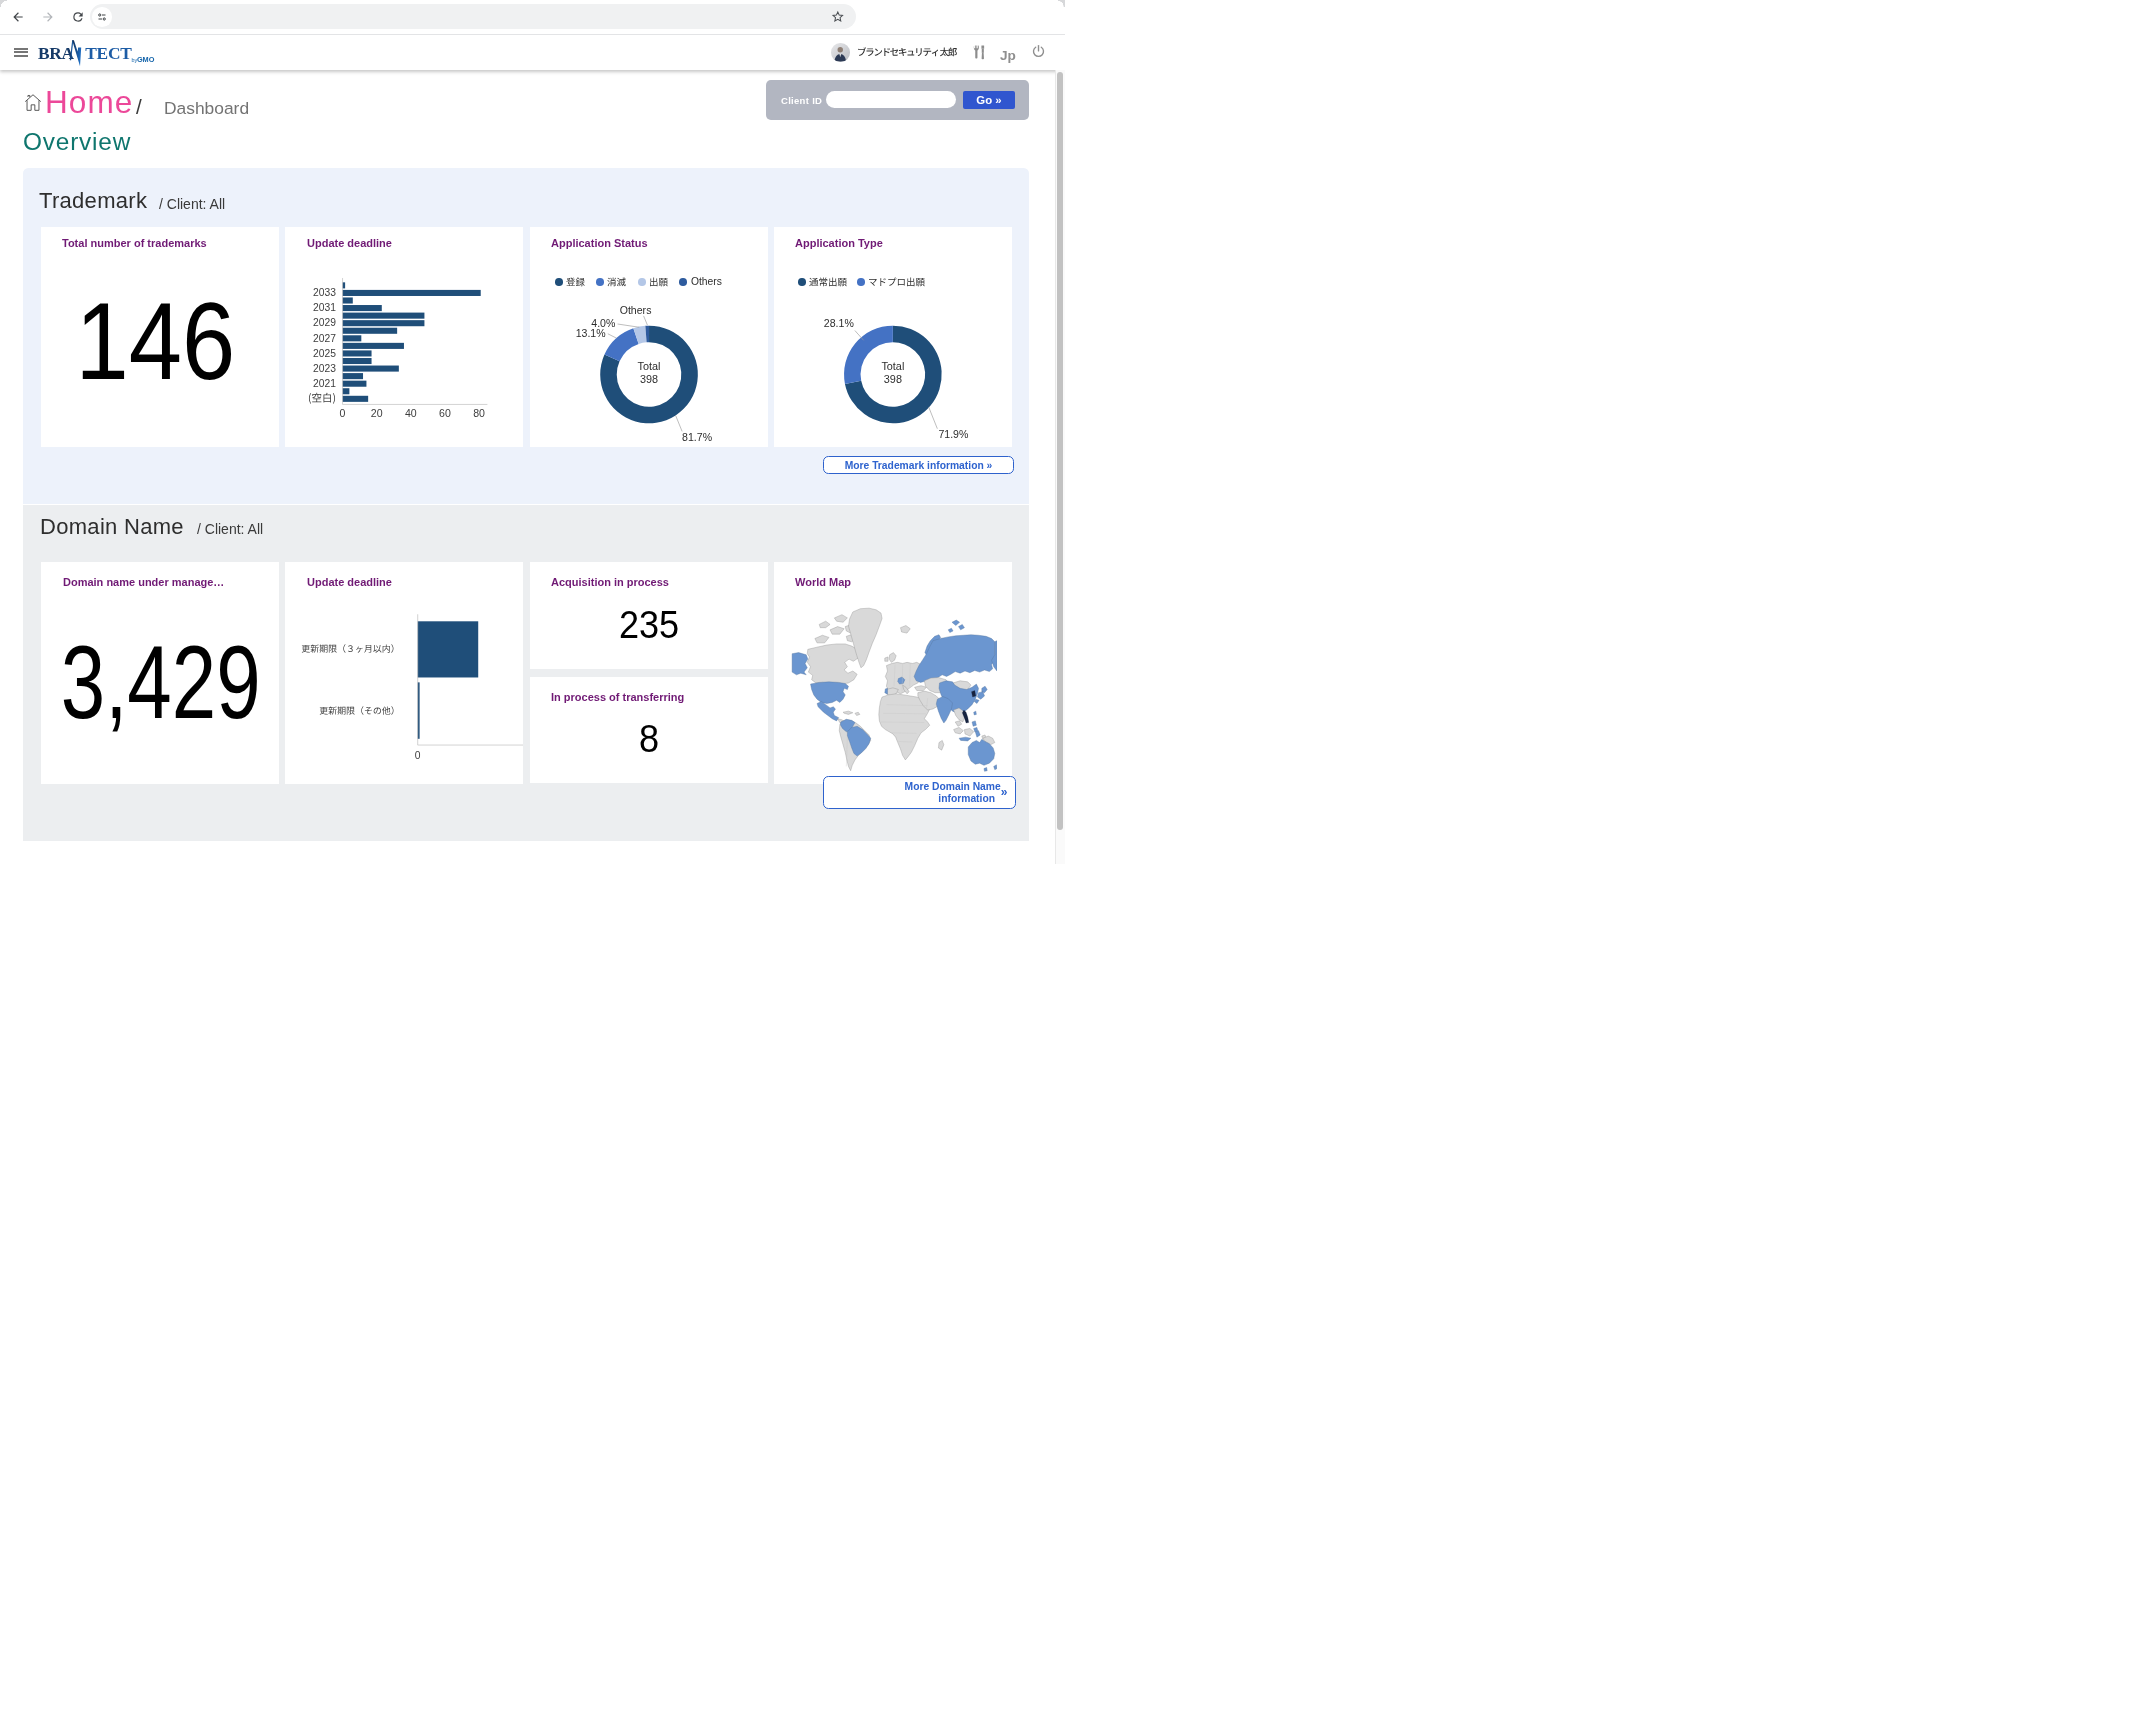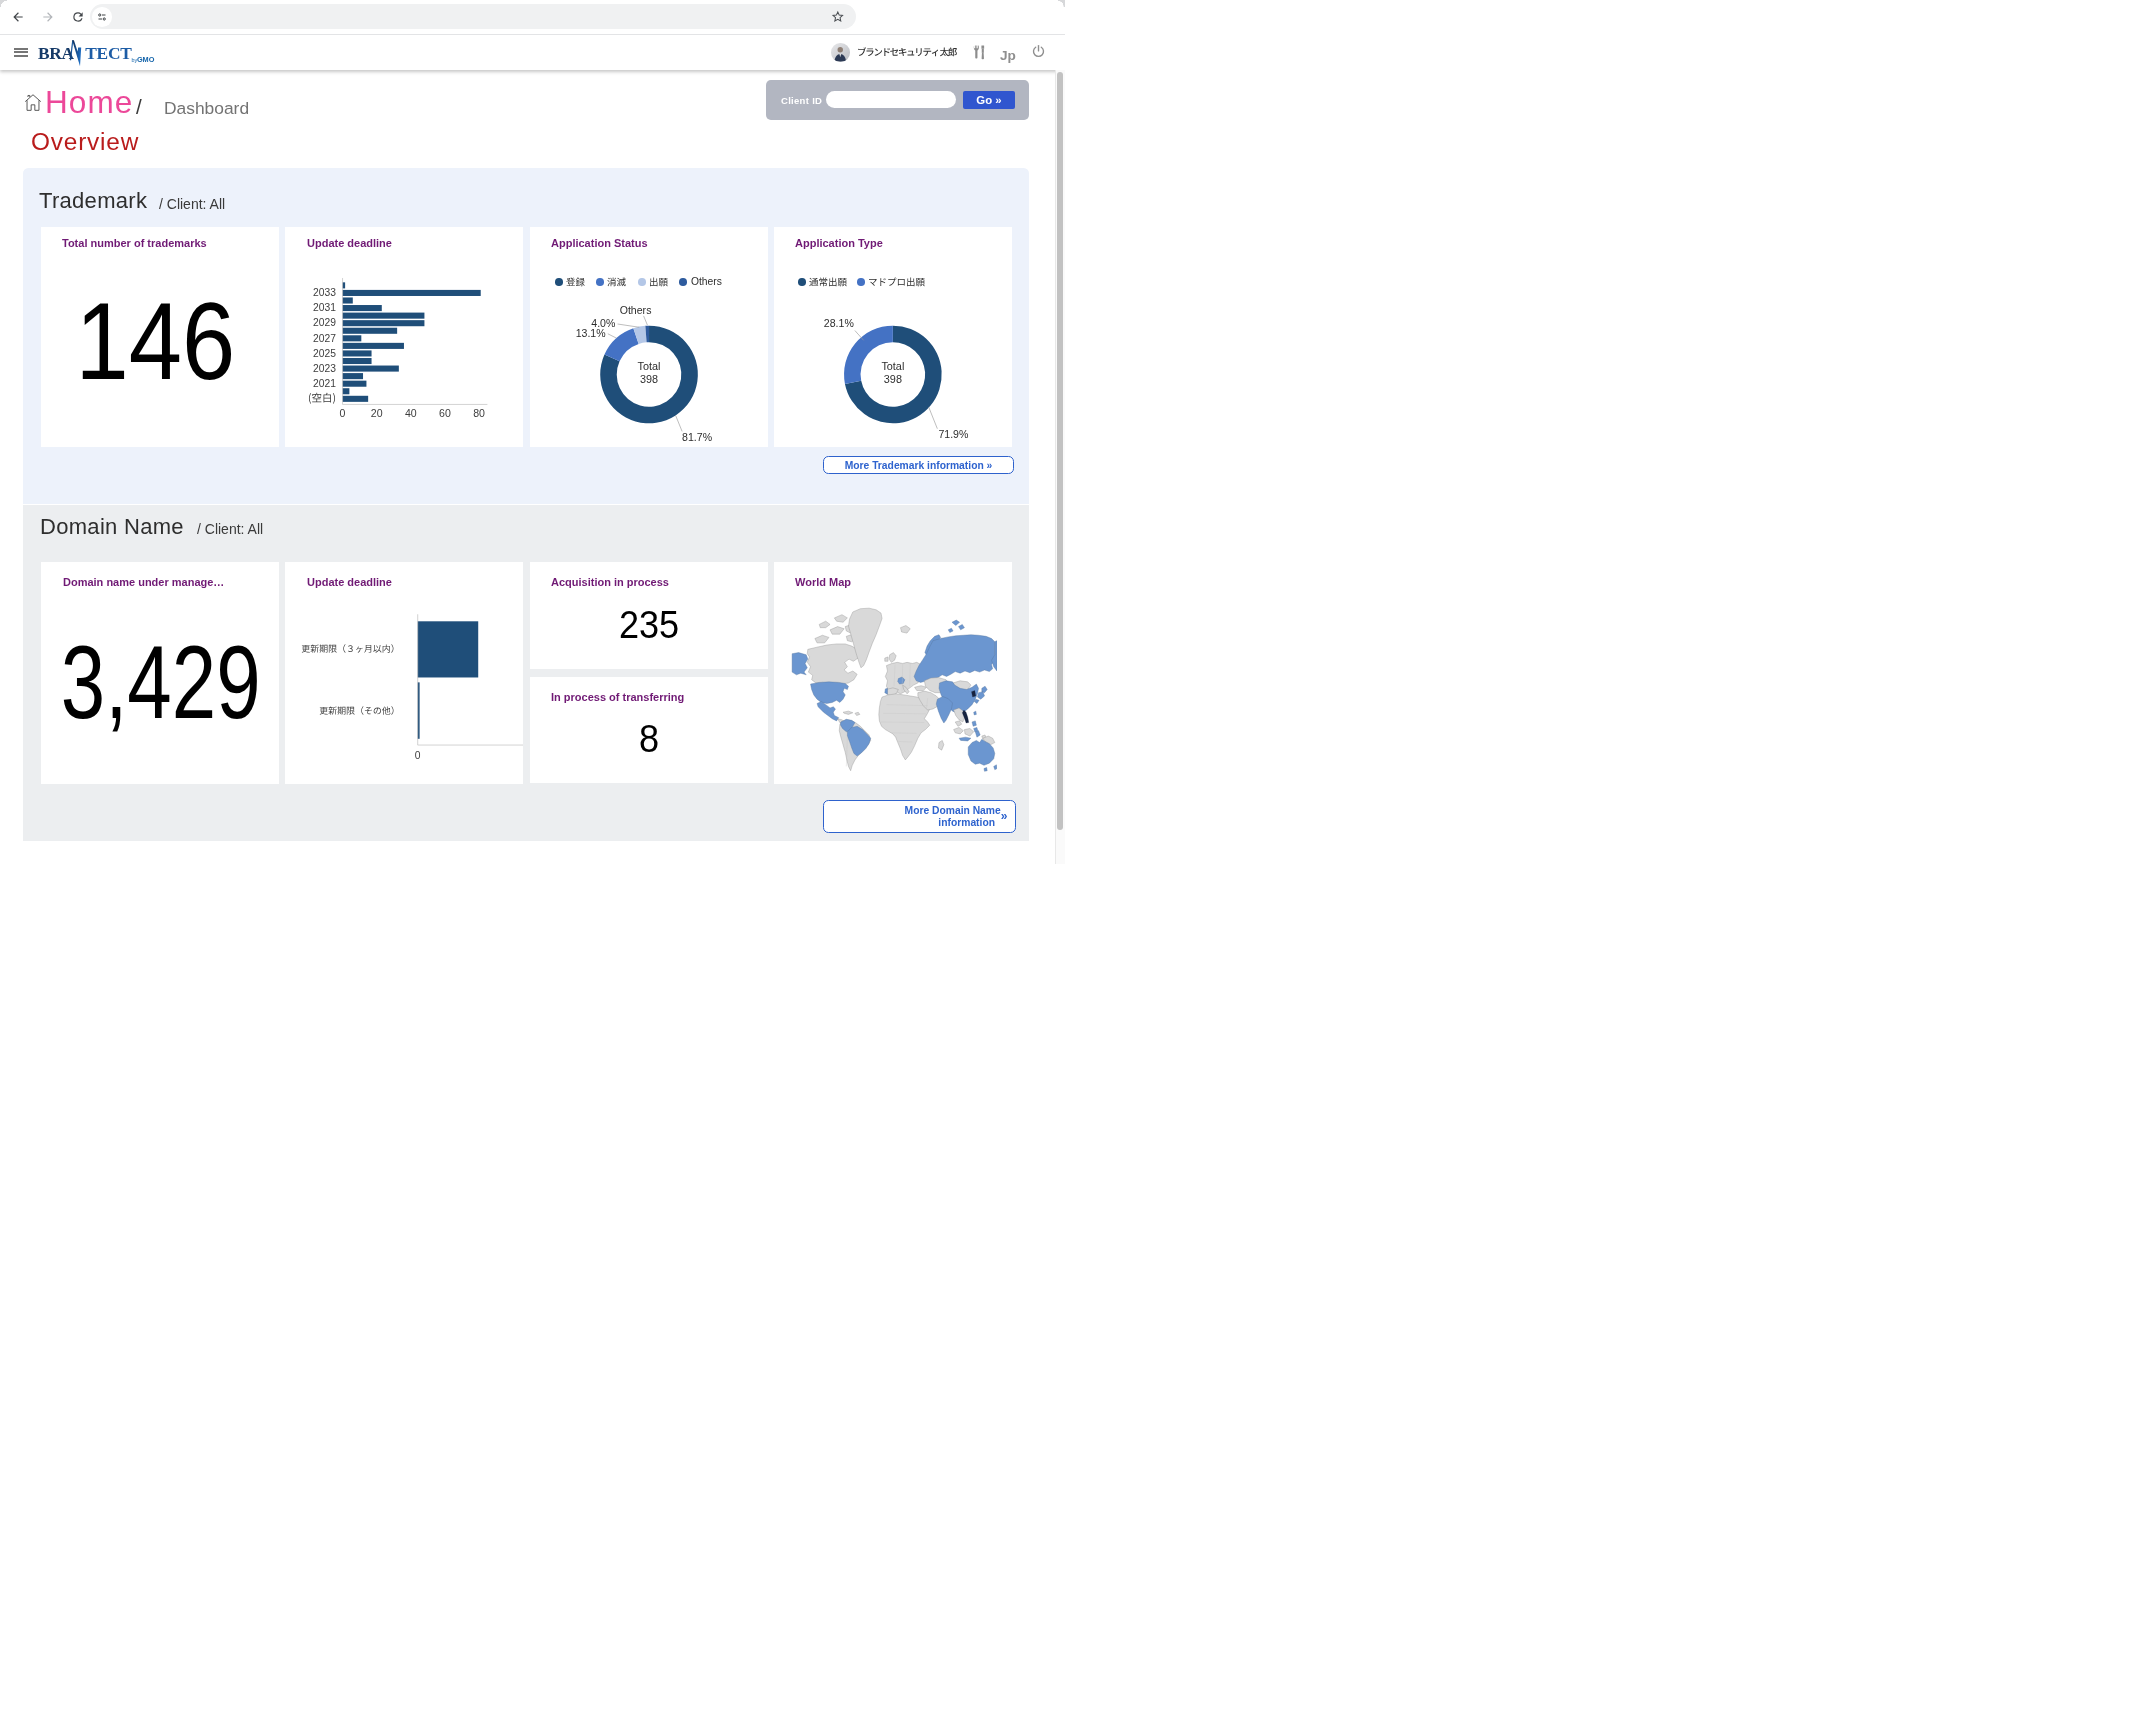--- a/index.html
+++ b/index.html
@@ -83,21 +83,21 @@
     </svg>
 
 <svg class="abs" style="left:22px;top:92px" width="22" height="22" viewBox="0 0 24 24" fill="none" stroke="#4a4a4a" stroke-width="1.0">
       <path d="M3.5 10.5 12 3l8.5 7.5"></path>
       <path d="M5.5 9v11h4.5v-6h4v6h4.5V9"></path>
       <path d="M6.5 5.5V3.8h2v1.7"></path>
     </svg>
 <div class="abs thin" style="left:45px;top:84px;font-size:31.5px;letter-spacing:1.1px;color:#ec4899">Home</div>
 <div class="abs thin" style="left:136px;top:95px;font-size:20.6px;color:#3a3a3a">/</div>
 <div class="abs thin" style="left:164px;top:98px;font-size:17.4px;letter-spacing:0px;color:#737373">Dashboard</div>
-<div class="abs thin" style="left:31px;top:128px;font-size:24.4px;letter-spacing:0.8px;color:#b91c1c">Overview</div>
+<div class="abs thin" style="left:23px;top:128px;font-size:24.4px;letter-spacing:0.8px;color:#0f766e">Overview</div>
 
 <div class="abs" style="left:766px;top:80px;width:263px;height:40px;background:#b2b6c1;border-radius:4.9px"></div>
 <div class="abs" style="left:781px;top:95px;font-size:9.5px;color:#fff;font-weight:bold;letter-spacing:0.3px">Client ID</div>
 <div class="abs" style="left:826px;top:91px;width:130px;height:17.4px;background:#fff;border-radius:8.7px"></div>
 <div class="abs" style="left:963px;top:91px;width:52px;height:18px;background:#3056cf;border-radius:2px;color:#fff;font-weight:bold;font-size:11.4px;display:flex;align-items:center;justify-content:center">Go »</div>
 
 <div class="abs" style="left:23.4px;top:168px;width:1006px;height:336px;background:#edf2fb;border-radius:5.4px 5.4px 0 0"></div>
 <div class="abs thin" style="left:39px;top:188px;font-size:22px;letter-spacing:0.3px;color:#2e2e2e">Trademark</div>
 <div class="abs thin" style="left:159px;top:196px;font-size:14px;color:#3a3a3a">/ Client: All</div>
 
@@ -308,17 +308,17 @@
       <polyline points="166,214 246,215" fill="none" stroke="#c4c4c4" stroke-width="0.6"></polyline>
       <polyline points="186,234 232,235" fill="none" stroke="#c4c4c4" stroke-width="0.6"></polyline>
       <polyline points="198,250 224,251" fill="none" stroke="#c4c4c4" stroke-width="0.6"></polyline>
       <polyline points="104,240 102,296" fill="none" stroke="#c4c4c4" stroke-width="0.6"></polyline>
       <polyline points="252,170 250,190" fill="none" stroke="#c4c4c4" stroke-width="0.6"></polyline>
       <polygon points="354.0,244.0 364.0,240.0 372.0,244.0 376.0,252.0 368.0,256.0 358.0,250.0" fill="#d9d9d9" stroke="#8f8f8f" stroke-width="0.7"></polygon>
       <polygon points="327.0,260.0 334.0,252.0 342.0,248.0 348.0,252.0 352.0,246.0 358.0,250.0 366.0,254.0 373.0,262.0 376.0,272.0 374.0,282.0 366.0,290.0 356.0,294.0 348.0,290.0 340.0,292.0 332.0,286.0 327.0,274.0" fill="#6b96d0" stroke="#55749c" stroke-width="0.7"></polygon>
       <polygon points="356.0,300.0 361.0,298.0 362.0,304.0 357.0,305.0" fill="#6b96d0" stroke="#55749c" stroke-width="0.7"></polygon>
       <polygon points="374.0,296.0 379.0,293.0 380.0,300.0 376.0,302.0" fill="#6b96d0" stroke="#55749c" stroke-width="0.7"></polygon>
     </svg>
-<div class="morebtn" style="left:823px;top:800px;width:193px;height:33px;justify-content:flex-end;padding-right:7.6px;text-align:right;line-height:1.1">More Domain Name<br>information&nbsp;&nbsp;<span style="font-size:12px">»</span></div>
+<div class="morebtn" style="left:823px;top:776px;width:193px;height:33px;justify-content:flex-end;padding-right:7.6px;text-align:right;line-height:1.1">More Domain Name<br>information&nbsp;&nbsp;<span style="font-size:12px">»</span></div>
 
 <div class="abs" style="left:1055px;top:70px;width:10px;height:794px;background:#fafafa;border-left:0.5px solid #e8e8e8;z-index:8"></div>
 <div class="abs" style="left:1057px;top:72px;width:6px;height:758px;background:#c2c2c2;border-radius:3.3px;z-index:9"></div>
 </div>
 
 </body></html>

